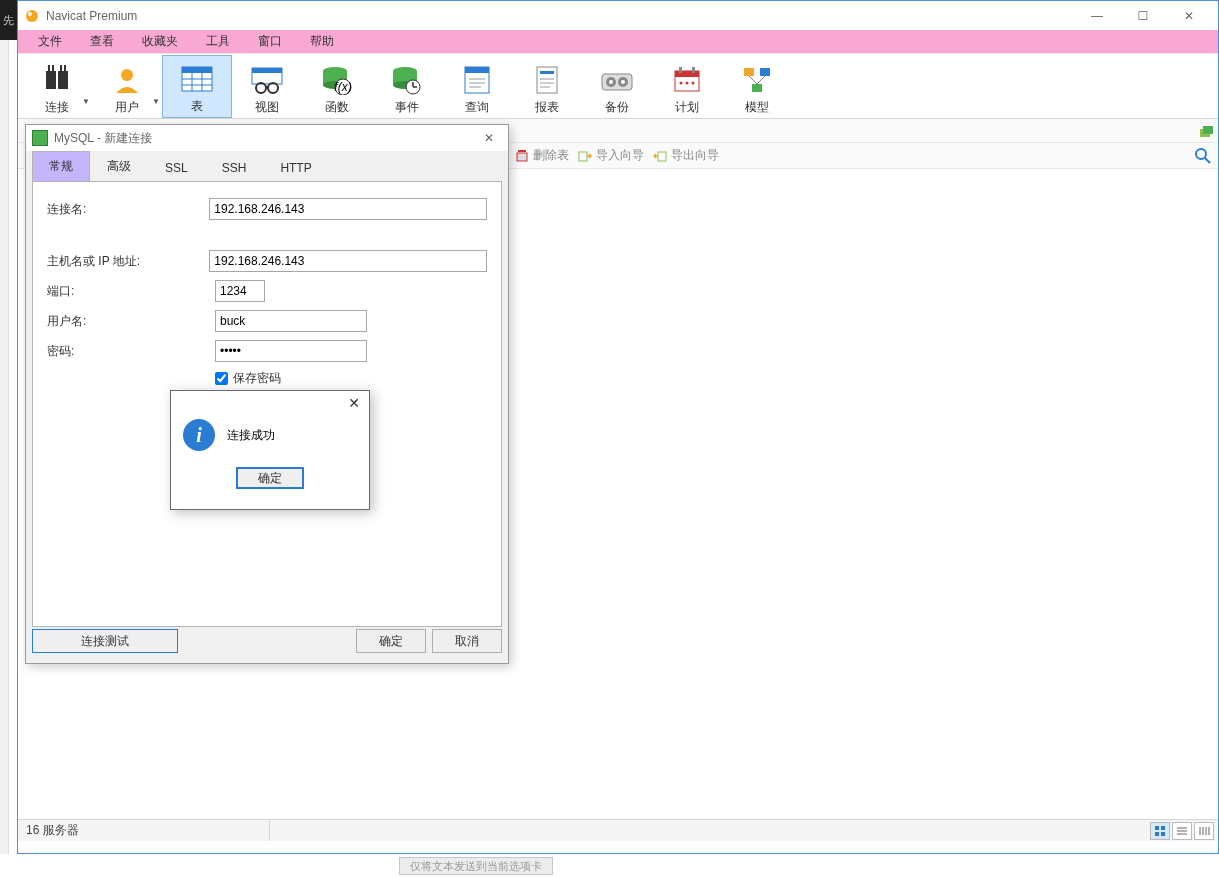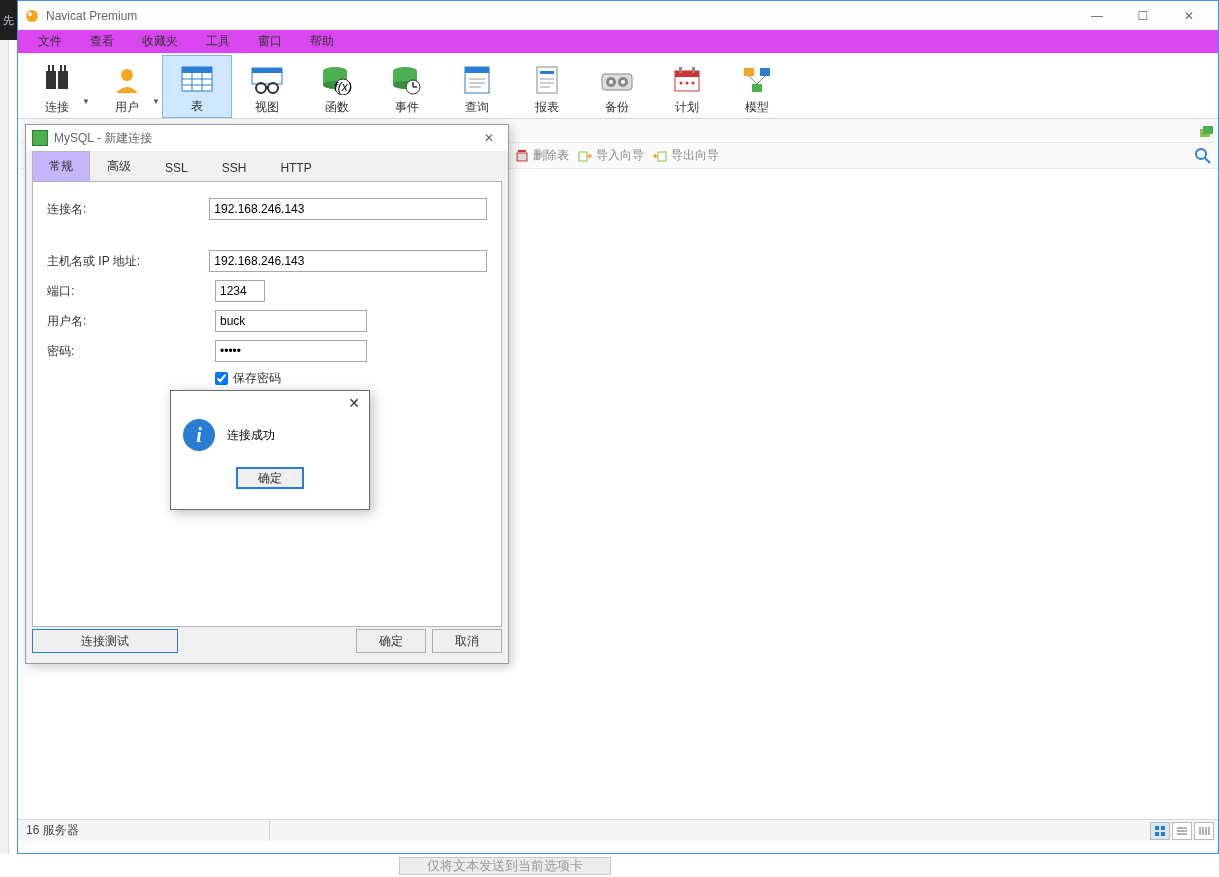--- a/index.html
+++ b/index.html
@@ -11,21 +11,21 @@
 .left-sliver2 { position:absolute; left:0; top:40px; width:9px; height:814px; background:#f0f0f0; border-right:1px solid #ddd;}
 
 
 .mainwin { position:absolute; left:17px; top:0; width:1202px; height:854px; background:#fff; border:1px solid #4a90d9; }
 .titlebar { height:29px; background:#fff; display:flex; align-items:center; padding:0 6px; }
 .titlebar .appicon { width:16px; height:16px; margin-right:6px; }
 .titlebar .title { color:#666; font-size:12px; }
 .titlebar .spacer { flex:1; }
 .tb-btn { width:46px; height:28px; display:flex; align-items:center; justify-content:center; color:#666; }
 
-.menubar { height:24px; background:#d946ef; display:flex; align-items:center; padding:0 6px; border-bottom:1px solid #e8e8e8;}
+.menubar { height:24px; background:#f9a8d4; display:flex; align-items:center; padding:0 6px; border-bottom:1px solid #e8e8e8;}
 .menu-item { padding:3px 14px; color:#333; }
 
 .toolbar { height:65px; background:#fff; display:flex; align-items:flex-end; border-bottom:1px solid #d6d6d6; padding:0 4px;}
 .tool { width:70px; height:63px; display:flex; flex-direction:column; align-items:center; justify-content:flex-end; padding-bottom:2px; }
 .tool.sel { background:#cfe7ff; border:1px solid #7fb8e8; }
 .tool .ic { width:34px; height:34px; display:flex; align-items:center; justify-content:center; }
 .tool .lbl { margin-top:2px; color:#333; }
 .tool-wrap { position:relative; }
 
 .pathbar { height:24px; background:#fafafa; border-bottom:1px solid #e8e8e8; display:flex; align-items:center; }
@@ -70,21 +70,21 @@
 
 .msgbox { position:absolute; left:170px; top:390px; width:200px; height:120px; background:#fff; border:1px solid #6a6a6a; box-shadow: 3px 3px 12px rgba(0,0,0,.25);}
 .msg-top { height:24px; display:flex; justify-content:flex-end; align-items:center; padding-right:4px; }
 .msg-x { width:22px; height:20px; display:flex; align-items:center; justify-content:center; color:#333; font-size:14px;}
 .msg-body { display:flex; align-items:center; padding:4px 12px 8px 12px;}
 .msg-ic { width:32px; height:32px; border-radius:50%; background:#2b7cd3; display:flex; align-items:center; justify-content:center; color:#fff; font-weight:bold; font-size:20px; margin-right:12px; font-family: Georgia, serif; font-style:italic;}
 .msg-bot { display:flex; justify-content:center; padding:8px 0 0 0;}
 .msg-bot .btn { border:2px solid #2b7cd3; padding:0 20px; height:22px; background:#efefef;}
 
 
-.ghost { position:absolute; left:399px; top:857px; height:18px; background:#ececec; color:#999; border:1px solid #c6c6c6; padding:0 27px; display:flex; align-items:center; font-size:13px;}
+.ghost { position:absolute; left:399px; top:857px; height:18px; background:#ececec; color:#999; border:1px solid #c6c6c6; padding:0 10px; display:flex; align-items:center; font-size:11px;}
 
 
 svg { display:block; }
 </style>
 </head>
 <body>
 <div class="root">
 
 <div class="left-sliver">先</div>
 <div class="left-sliver2"></div>

